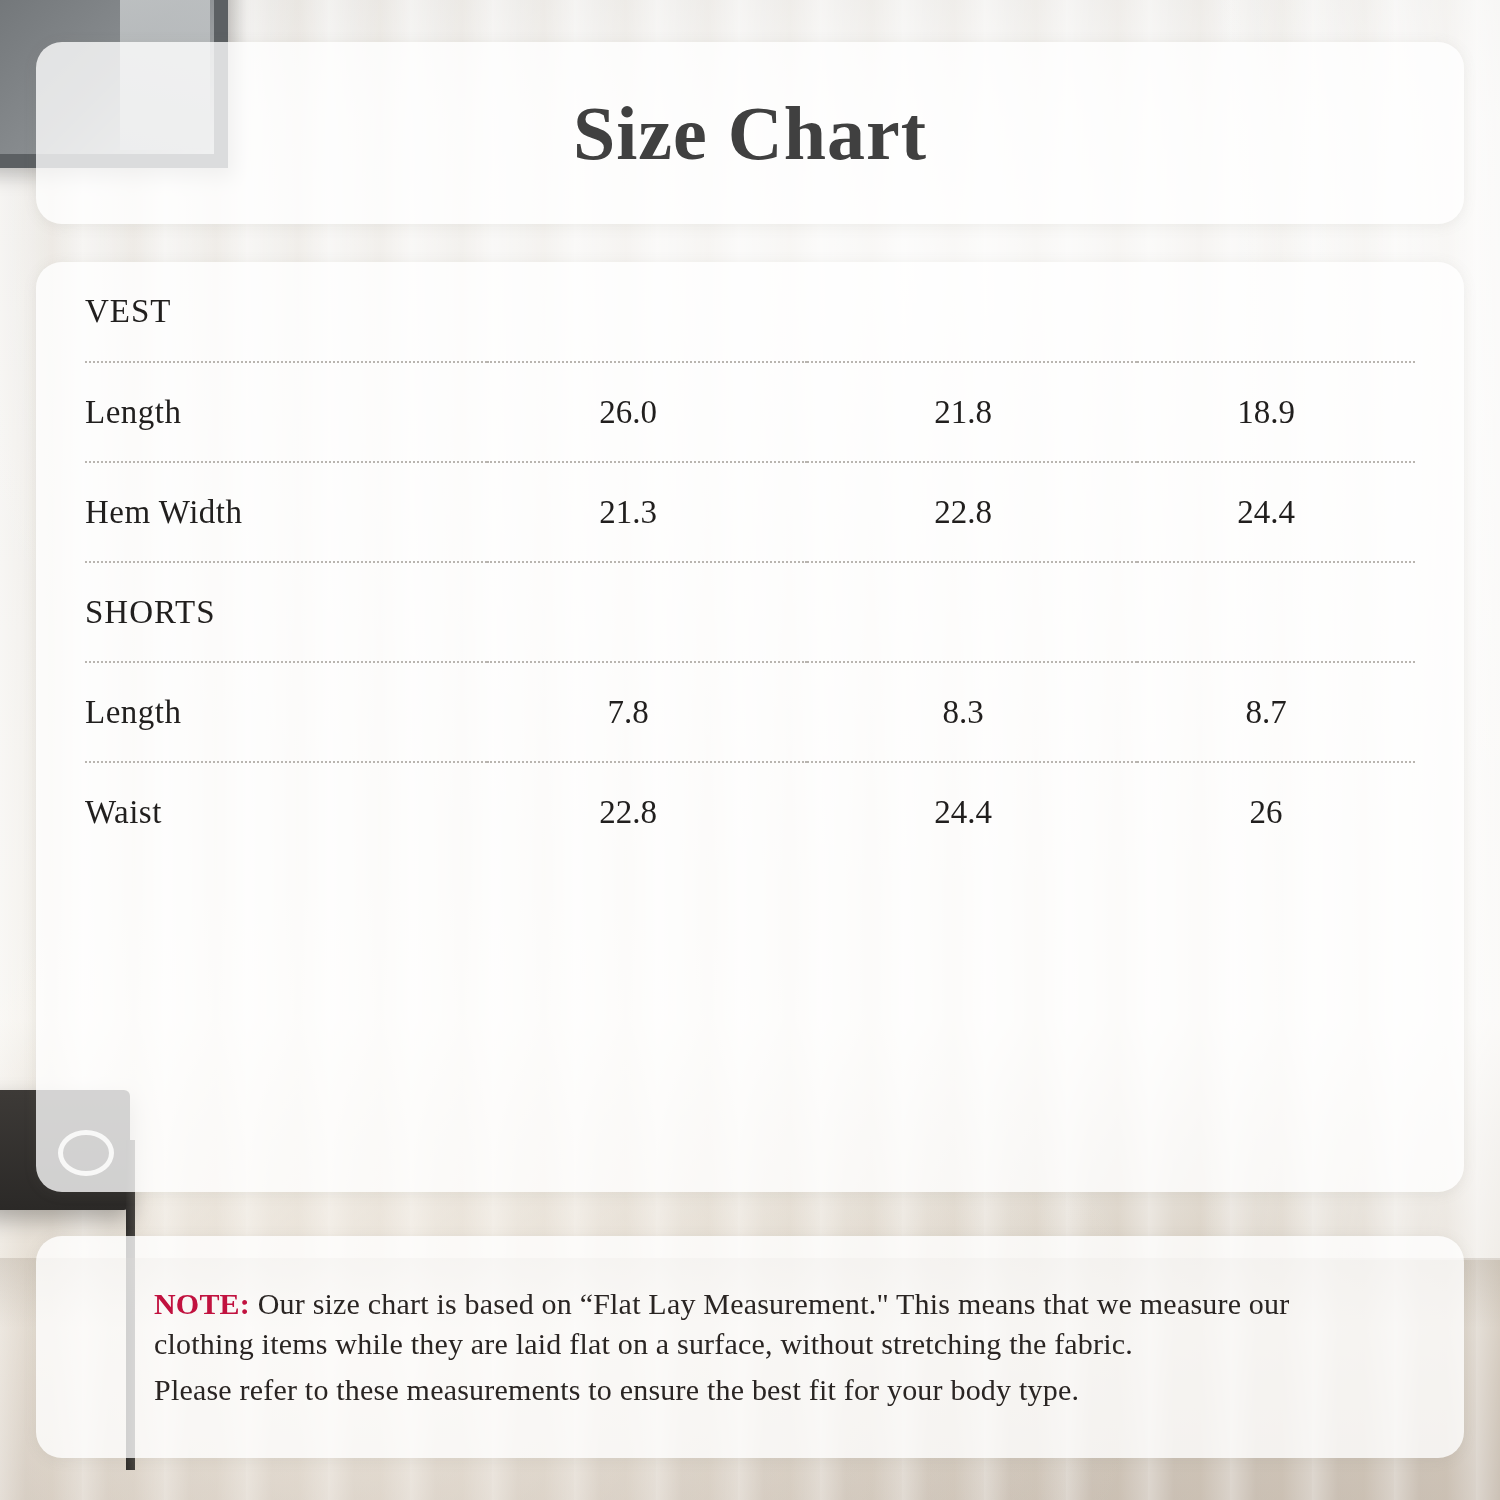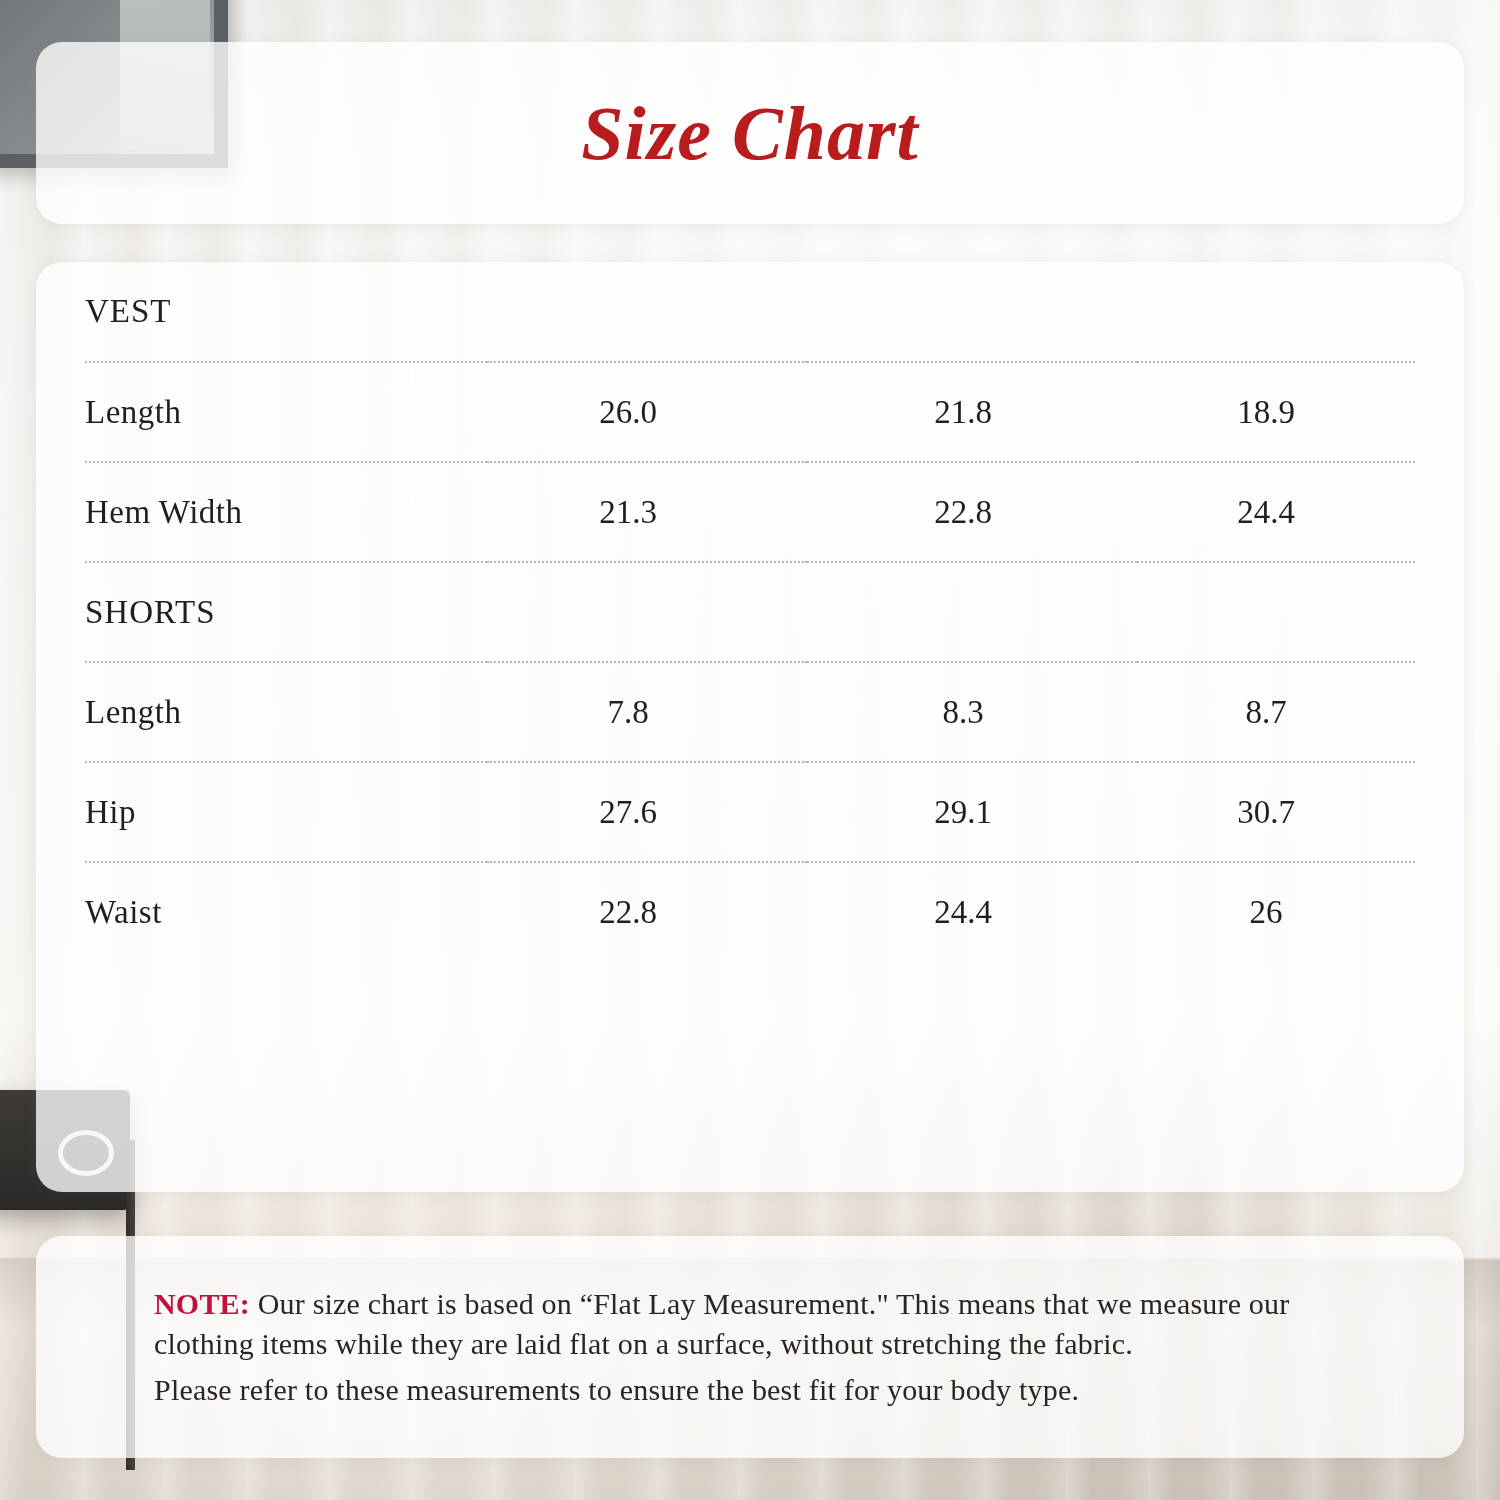--- a/index.html
+++ b/index.html
@@ -124,23 +124,22 @@
     width: 1428px;
     height: 182px;
     display: flex;
     align-items: center;
     justify-content: center;
   }
   .title-text {
     font-size: 76px;
     font-weight: 700;
     letter-spacing: 1px;
-    color: #b91c1c;
+    color: #404040;
     font-family: "Liberation Serif", serif;
-    font-style: italic;
   }
 
   .card-table {
     left: 36px;
     top: 262px;
     width: 1428px;
     height: 930px;
     padding: 0;
   }
 
@@ -285,26 +284,20 @@
           <td></td>
         </tr>
 
         <tr>
           <td class="label">Length</td>
           <td class="val s">7.8</td>
           <td class="val m">8.3</td>
           <td class="val l">8.7</td>
         </tr>
         <tr>
-          <td class="label">Hip</td>
-          <td class="val s">27.6</td>
-          <td class="val m">29.1</td>
-          <td class="val l">30.7</td>
-        </tr>
-        <tr>
           <td class="label">Waist</td>
           <td class="val s">22.8</td>
           <td class="val m">24.4</td>
           <td class="val l">26</td>
         </tr>
       </tbody>
     </table>
   </div>
 
   <div class="card card-note">

